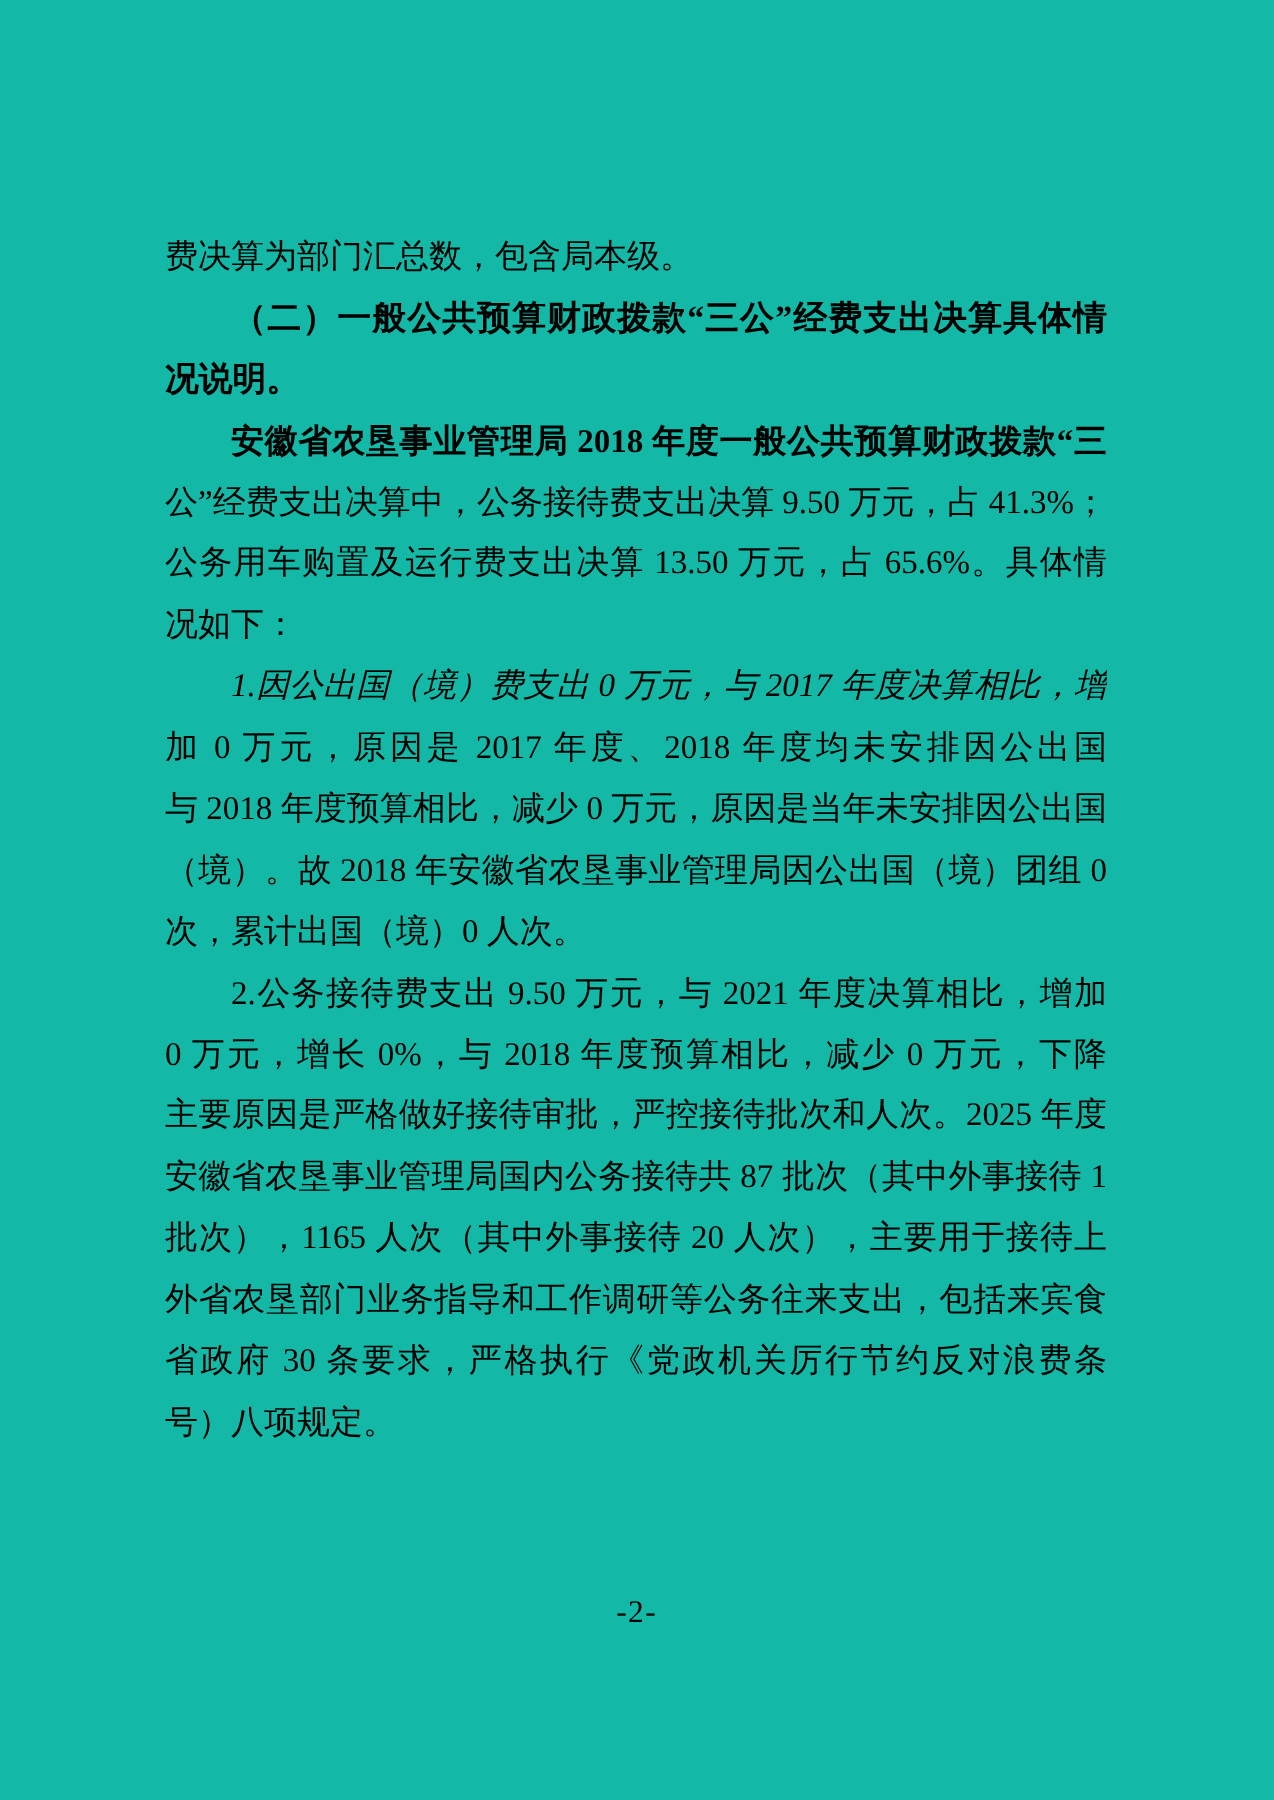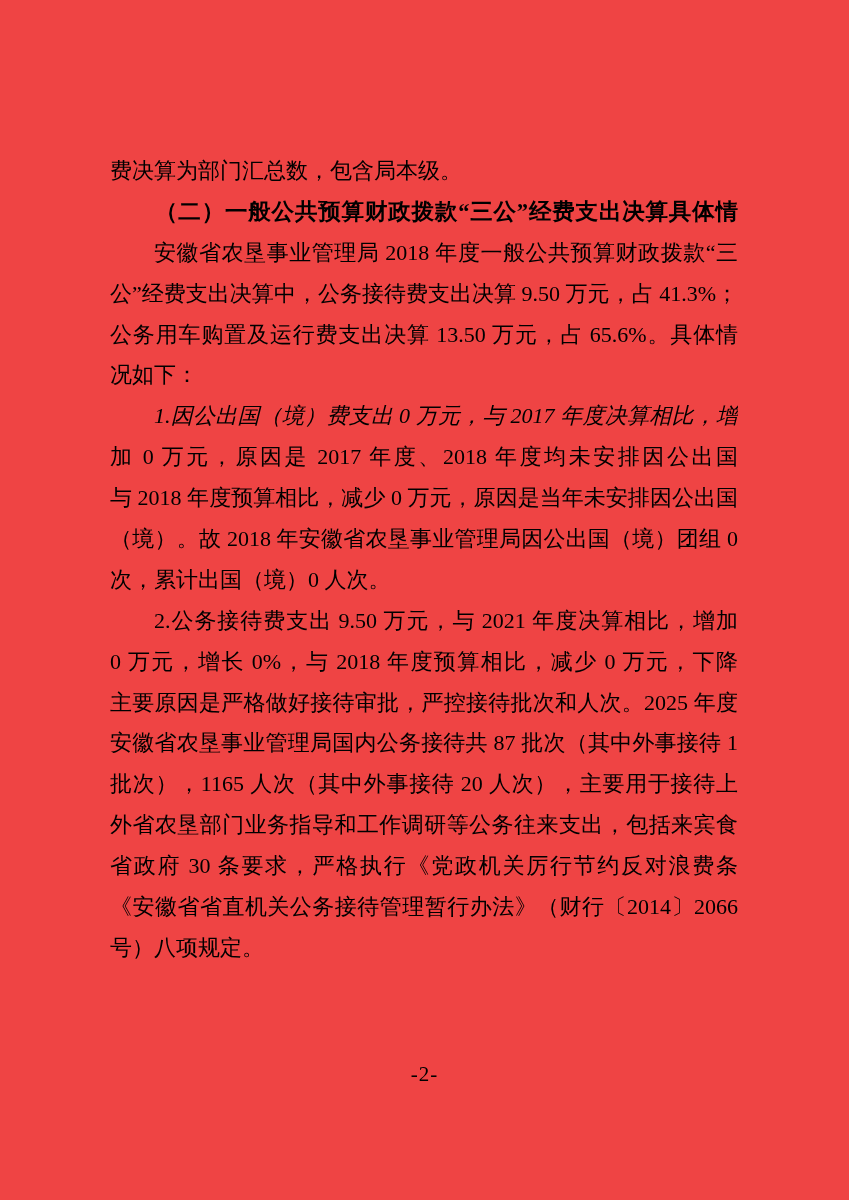--- a/index.html
+++ b/index.html
@@ -4,21 +4,21 @@
 <style>
   html, body {
     margin: 0;
     padding: 0;
     background: #ffffff;
   }
   .page {
     position: relative;
     width: 849px;
     height: 1200px;
-    background: #ef4444;
+    background: #14b8a6;
     color: #000000;
     font-family: "Liberation Serif", "DejaVu Serif", serif;
     overflow: hidden;
   }
   .doc-body {
     position: absolute;
     left: 110px;
     top: 151px;
     width: 628px;
   }
@@ -59,42 +59,42 @@
 </head>
 <body>
 
 <div class="page">
   <div class="doc-body">
       <div class="para normal">
         <div class="line">费决算为部门汇总数，包含局本级。</div>
       </div>
       <div class="para heading">
         <div class="line stretch" style="padding-left: 2em;">（二）一般公共预算财政拨款“三公”经费支出决算具体情</div>
+        <div class="line">况说明。</div>
       </div>
       <div class="para normal">
-        <div class="line stretch" style="padding-left: 2em;">安徽省农垦事业管理局 2018 年度一般公共预算财政拨款“三</div>
+        <div class="line stretch" style="padding-left: 2em; font-weight: bold;">安徽省农垦事业管理局 2018 年度一般公共预算财政拨款“三</div>
         <div class="line stretch">公”经费支出决算中，公务接待费支出决算 9.50 万元，占 41.3%；</div>
         <div class="line stretch">公务用车购置及运行费支出决算 13.50 万元，占 65.6%。具体情</div>
         <div class="line">况如下：</div>
       </div>
       <div class="para normal">
         <div class="line stretch" style="padding-left: 2em; font-style: italic;">1.因公出国（境）费支出 0 万元，与 2017 年度决算相比，增</div>
         <div class="line stretch">加 0 万元，原因是 2017 年度、2018 年度均未安排因公出国（境）。</div>
         <div class="line stretch">与 2018 年度预算相比，减少 0 万元，原因是当年未安排因公出国</div>
         <div class="line stretch">（境）。故 2018 年安徽省农垦事业管理局因公出国（境）团组 0</div>
         <div class="line">次，累计出国（境）0 人次。</div>
       </div>
       <div class="para normal">
         <div class="line stretch" style="padding-left: 2em;">2.公务接待费支出 9.50 万元，与 2021 年度决算相比，增加</div>
         <div class="line stretch">0 万元，增长 0%，与 2018 年度预算相比，减少 0 万元，下降 0%，</div>
         <div class="line stretch">主要原因是严格做好接待审批，严控接待批次和人次。2025 年度</div>
         <div class="line stretch">安徽省农垦事业管理局国内公务接待共 87 批次（其中外事接待 1</div>
         <div class="line stretch">批次），1165 人次（其中外事接待 20 人次），主要用于接待上级、</div>
         <div class="line stretch">外省农垦部门业务指导和工作调研等公务往来支出，包括来宾食</div>
         <div class="line stretch">省政府 30 条要求，严格执行《党政机关厉行节约反对浪费条例》、</div>
-        <div class="line stretch">《安徽省省直机关公务接待管理暂行办法》（财行〔2014〕2066</div>
         <div class="line">号）八项规定。</div>
       </div>
     </div>
   <div class="footer">
     <span>-2-</span>
   </div>
 </div>
 
 </body></html>

